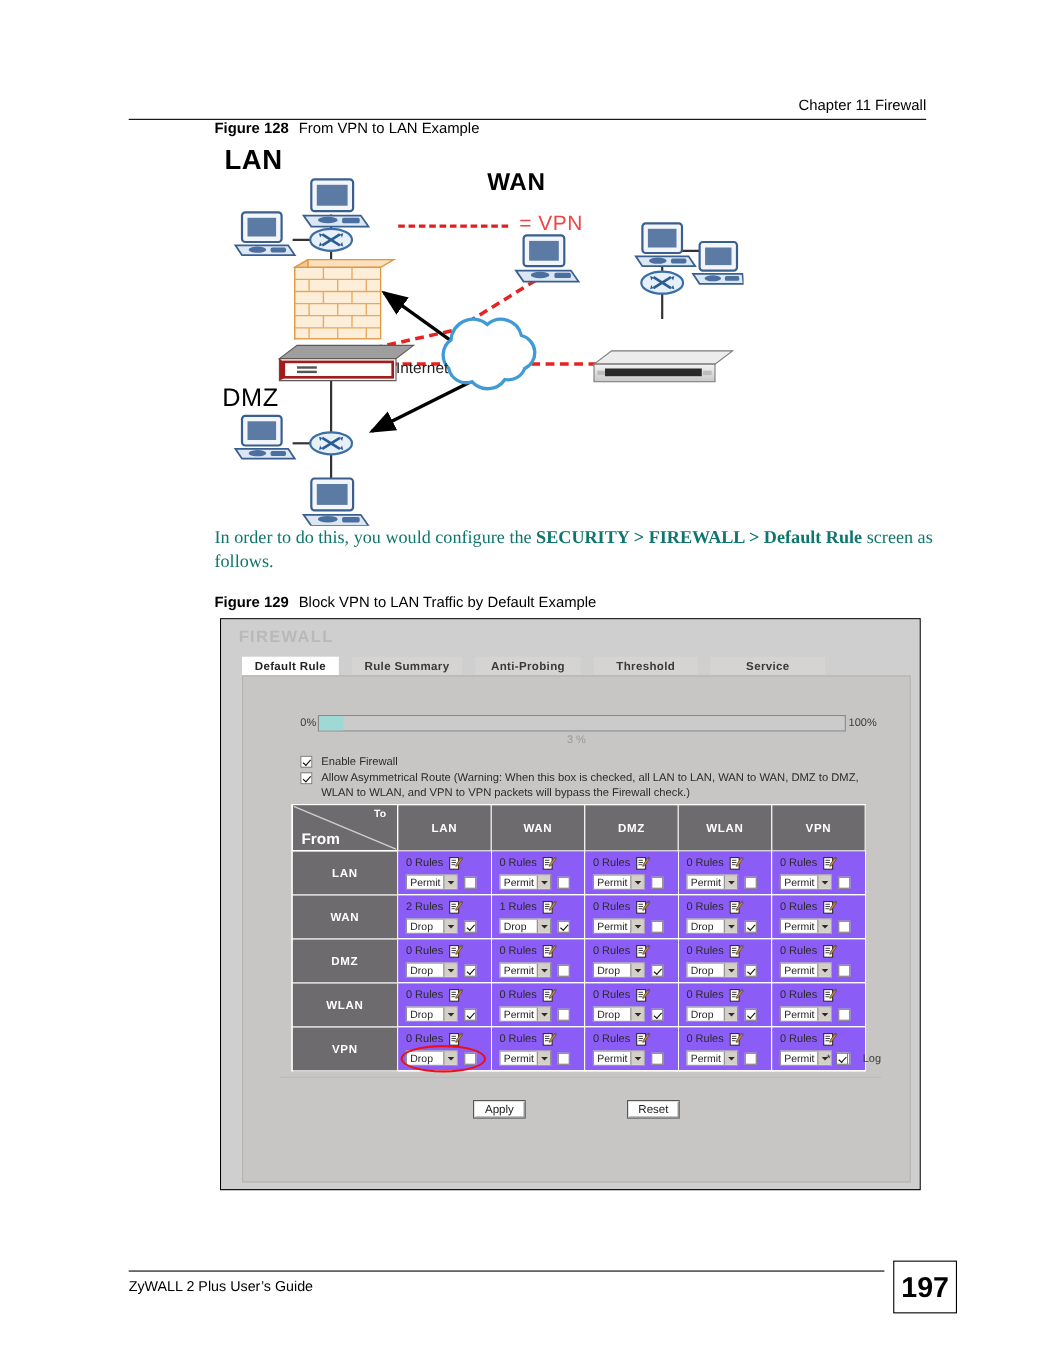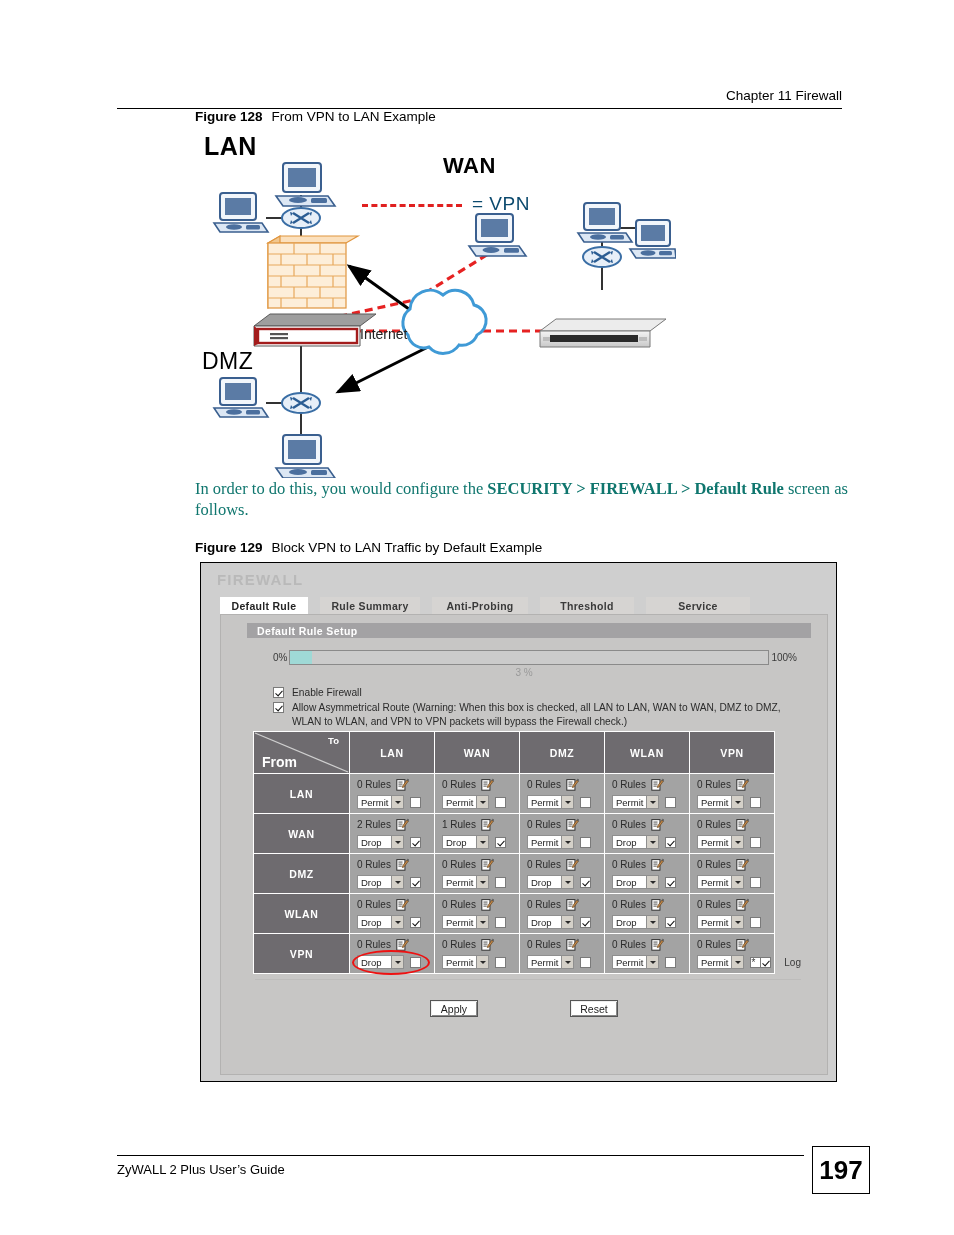--- a/index.html
+++ b/index.html
@@ -56,21 +56,21 @@
     background:#fff;
   }
   .dg-label {
     position:absolute; font-weight:bold; color:#000;
     font-family:"Liberation Sans", sans-serif;
     letter-spacing:0.5px;
   }
   .lbl-lan  { left:6px;   top:2px;  font-size:25px; }
   .lbl-wan  { left:245px; top:23px; font-size:22px; }
   .lbl-dmz  { left:4px;   top:218px; font-size:23px; font-weight:normal; }
-  .lbl-vpn  { left:274px; top:63px; font-size:19px; font-weight:normal; color:#0c4a6e; }
+  .lbl-vpn  { left:274px; top:63px; font-size:19px; font-weight:normal; color:#ef4444; }
 
   .vpn-legend-line {
     position:absolute; left:164px; top:74px; width:100px; height:0;
     border-top:3px dashed #e02020;
   }
   .cloud-label {
     position:absolute; left:162px; top:196px;
     font-size:14px; color:#222;
     font-family:"Liberation Sans", sans-serif;
   }
@@ -175,21 +175,21 @@
   .wincheck.checked::after {
     content:"";
     position:absolute; left:2.5px; top:1px;
     width:3px; height:6px;
     border:solid #111; border-width:0 1.6px 1.6px 0;
     transform:rotate(42deg);
   }
 
   
   .matrix {
-    position:absolute; left:32px; top:116px; right:22px;
+    position:absolute; left:44px; top:116px; right:22px;
     border-collapse:collapse;
     table-layout:fixed;
     background:#ffffff;
   }
   .matrix td { border:1px solid #ffffff; padding:0; vertical-align:middle; }
   .matrix .hdr {
     background:#6e6b6f; color:#ffffff;
     font-family:"Liberation Sans", sans-serif;
     font-size:10.5px; font-weight:bold; letter-spacing:0.6px;
     text-align:center; height:42px;
@@ -211,21 +211,21 @@
   .corner .diag {
     position:absolute; left:0; top:0; width:100%; height:100%;
   }
   .matrix .rowhdr {
     background:#6e6b6f; color:#ffffff;
     font-family:"Liberation Sans", sans-serif;
     font-size:10.5px; font-weight:bold; letter-spacing:0.6px;
     text-align:center; height:37px; width:96px;
   }
   .matrix .cell {
-    background:#a3a3a3;
+    background:#8b5cf6;
     height:37px;
     padding:2px 5px 3px 7px;
     position:relative;
   }
   .cell-top {
     display:flex; align-items:center; gap:5px; height:16px;
   }
   .cell-top .rules-txt {
     font-family:"Liberation Sans", sans-serif;
     font-size:10px; color:#2b2b2b; white-space:nowrap;
@@ -510,21 +510,20 @@
     <div class="tabstrip" id="tabstrip">
         <div class="tab active" style="width: 88px;">Default Rule</div>
         <div class="tab" style="width: 100px;">Rule Summary</div>
         <div class="tab" style="width: 96px;">Anti-Probing</div>
         <div class="tab" style="width: 94px;">Threshold</div>
         <div class="tab" style="width: 104px;">Service</div>
       </div>
 
     <div class="panel">
 
-      <div class="section-bar">Default Rule Setup</div>
 
       <div class="slider-row">
         <span class="slider-min">0%</span>
         <span class="slider-track">
           <span class="slider-fill"></span>
         </span>
         <span class="slider-max">100%</span>
       </div>
       <div class="slider-value">3 %</div>
 

